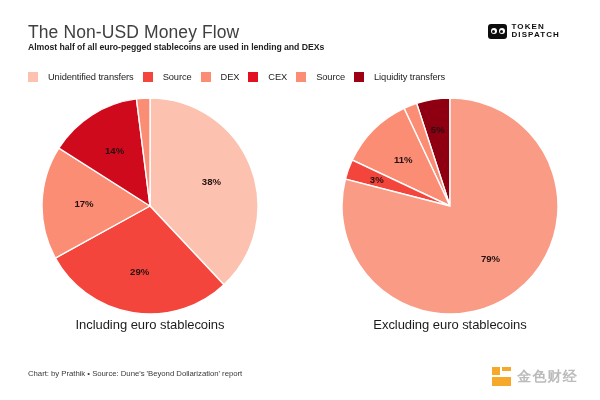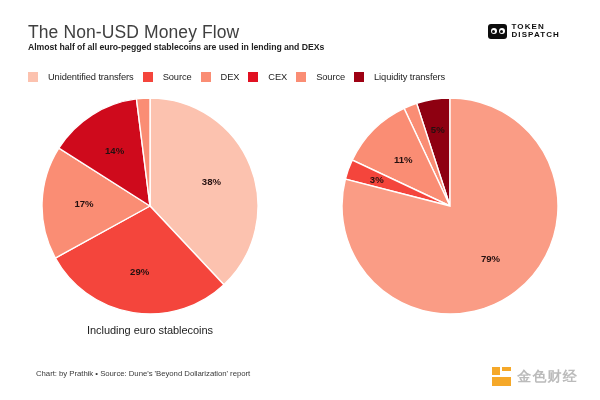--- a/index.html
+++ b/index.html
@@ -136,30 +136,29 @@
     height: 222px;
   }
   .pie-wrap svg { display: block; width: 222px; height: 222px; }
   .slice-label {
     font-family: "Liberation Sans", sans-serif;
     font-size: 9.6px;
     font-weight: 700;
     fill: #241010;
   }
   .panel-caption {
-    margin-top: 7px;
-    font-size: 11px;
+    font-size: 13px;
     color: #1c1c1c;
     letter-spacing: -0.05px;
   }
 
   
   .footer {
     position: absolute;
-    left: 36px;
+    left: 28px;
     bottom: 22px;
     font-size: 7.8px;
     color: #3a3a3a;
     letter-spacing: -0.05px;
   }
 
   
   .watermark {
     position: absolute;
     right: 22px;
@@ -261,20 +260,21 @@
           <text x="98.8" y="37.6" text-anchor="middle" class="slice-label">5%</text>
           <path d="M 111 111 L 65.02 13.28 A 108 108 0 0 1 77.63 8.29 Z" fill="#fa8d74" stroke="#ffffff" stroke-width="1.4"></path>
           <path d="M 111 111 L 13.28 65.02 A 108 108 0 0 1 65.02 13.28 Z" fill="#fa8d74" stroke="#ffffff" stroke-width="1.4"></path>
           <text x="64.3" y="67.7" text-anchor="middle" class="slice-label">11%</text>
           <path d="M 111 111 L 6.39 84.14 A 108 108 0 0 1 13.28 65.02 Z" fill="#f4453c" stroke="#ffffff" stroke-width="1.4"></path>
           <text x="37.8" y="88.1" text-anchor="middle" class="slice-label">3%</text>
           <path d="M 111 111 L 111.00 3.00 A 108 108 0 1 1 6.39 84.14 Z" fill="#fa9c85" stroke="#ffffff" stroke-width="1.4"></path>
           <text x="151.5" y="166.6" text-anchor="middle" class="slice-label">79%</text>
         </svg>
       </div>
+      <div class="panel-caption">Excluding euro stablecoins</div>
     </div>
   </div>
 
 <div class="footer">Chart: by Prathik • Source: Dune's 'Beyond Dollarization' report</div>
 
 <div class="watermark">
   <span class="wm-mark">
     <i class="wm-a"></i>
       <i class="wm-b"></i>
       <i class="wm-c"></i>

